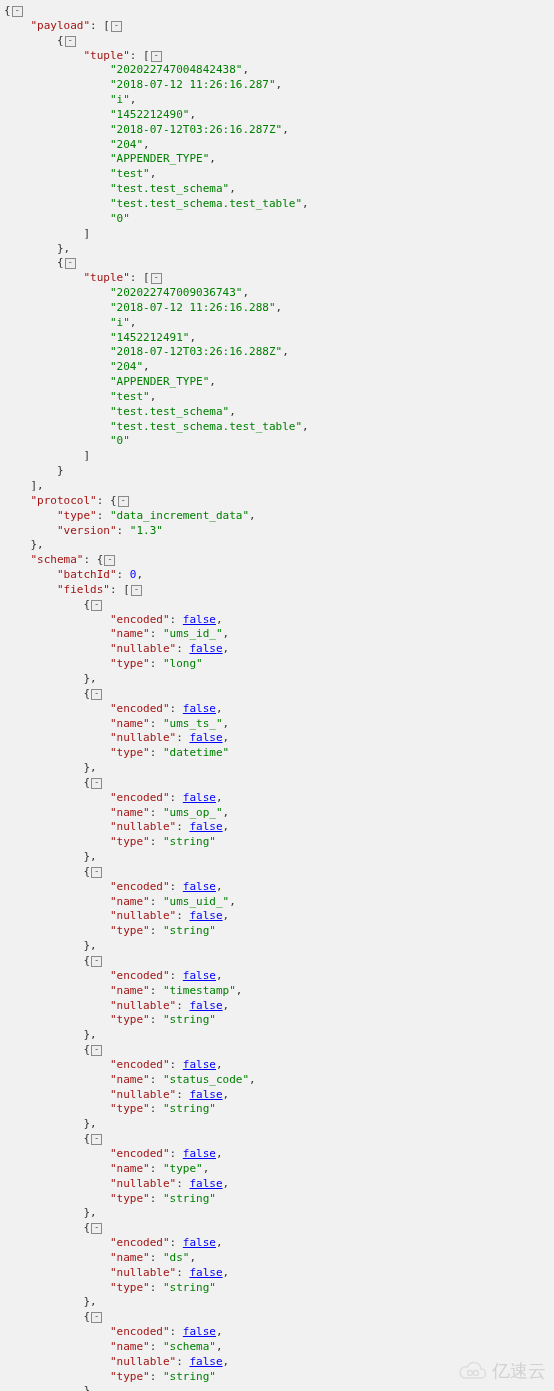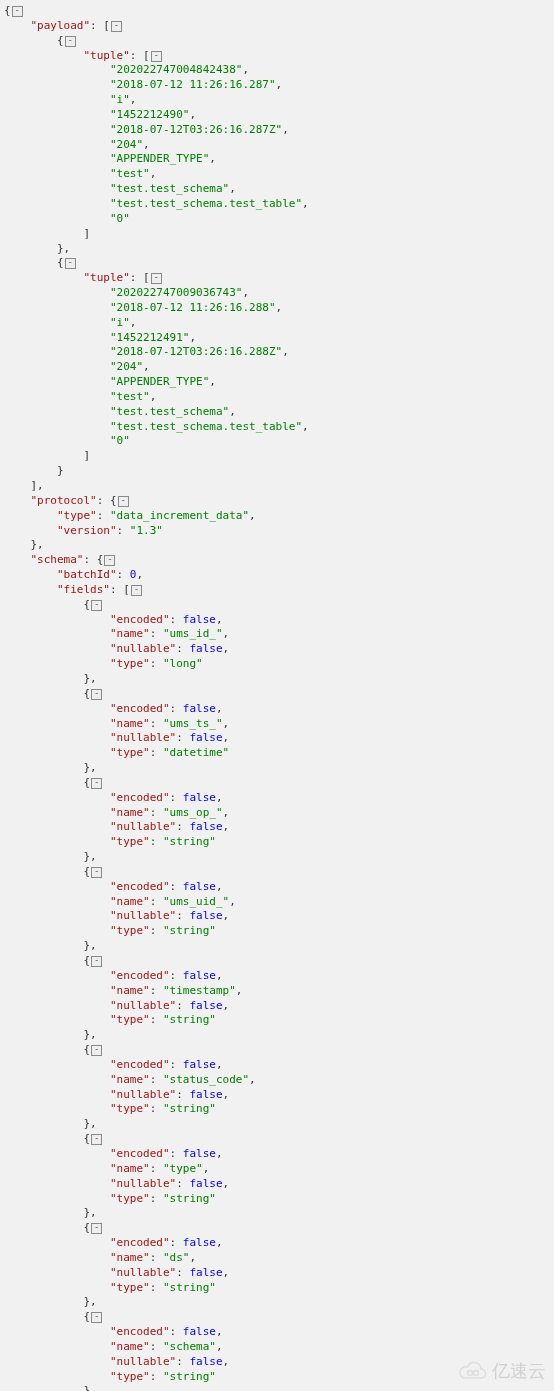--- a/index.html
+++ b/index.html
@@ -8,21 +8,21 @@
     font-size: 11px;
     line-height: 1.35;
     margin: 0;
     padding: 4px;
     color: #333;
     position: relative;
   }
   .k { color: #a31515; } 
   .str { color: #008000; } 
   .num { color: #0000ff; } 
-  .bool { color: #0000ff; }
+  .bool { color: #0000ff; text-decoration: underline; }
   pre { margin: 0; white-space: pre; }
   .toggle {
     display: inline-block;
     width: 9px;
     height: 9px;
     border: 1px solid #8a8a8a;
     background: #eee;
     line-height: 7px;
     font-size: 9px;
     text-align: center;

